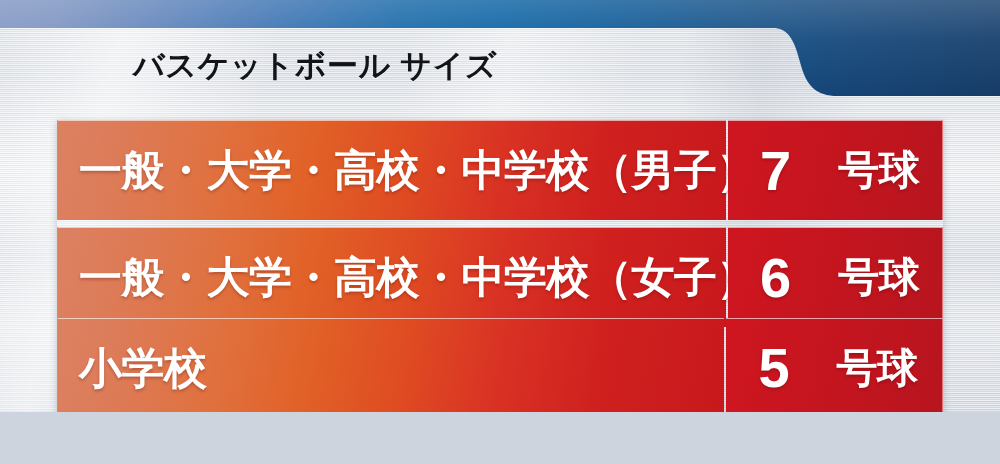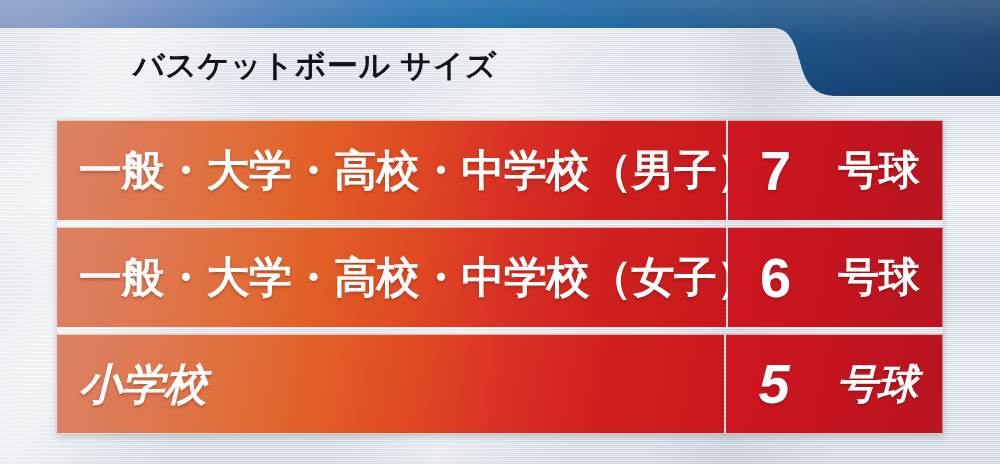--- a/index.html
+++ b/index.html
@@ -2,21 +2,21 @@
 <html><head>
 <meta charset="utf-8">
 <style>
   html,body{margin:0;padding:0;}
   body{
     width:1000px;height:464px;overflow:hidden;
     font-family:"Liberation Sans","DejaVu Sans",sans-serif;
     background:#ced4dd;
   }
   .stage{
-    position:relative;width:1000px;height:464px;overflow:hidden;
+    position:relative;width:1000px;height:412px;overflow:hidden;
     background:
       repeating-linear-gradient(to bottom,
         rgba(255,255,255,0.55) 0px, rgba(255,255,255,0.55) 1px,
         rgba(168,176,190,0.28) 1px, rgba(168,176,190,0.28) 2px,
         rgba(255,255,255,0.30) 2px, rgba(255,255,255,0.30) 3px,
         rgba(190,198,210,0.20) 3px, rgba(190,198,210,0.20) 4px),
       linear-gradient(to bottom,#e9edf2 0%,#dfe4ec 18%,#f2f5f8 42%,#dde2ea 62%,#e7ebf1 80%,#d6dce5 100%);
   }
   
   .metal-sheen{
@@ -58,21 +58,21 @@
 
   
   .table{
     position:absolute;left:57px;top:120px;width:886px;height:314px;
   }
   .row{
     position:absolute;left:0;width:886px;height:100px;display:flex;
   }
   .row.r0{top:0;}
   .row.r1{top:107px;}
-  .row.r2{top:214px;font-style:italic;}
+  .row.r2{top:198px;}
 
   .cell-label{
     position:relative;
     width:669px;height:100px;
     display:flex;align-items:center;
     box-sizing:border-box;
     padding-left:21px;
     background:linear-gradient(100deg,
       #db8162 0%, #dd7b57 10%, #e0713f 24%, #e16127 38%,
       #df4b22 52%, #d93224 66%, #d0211f 80%, #c8181d 100%);

